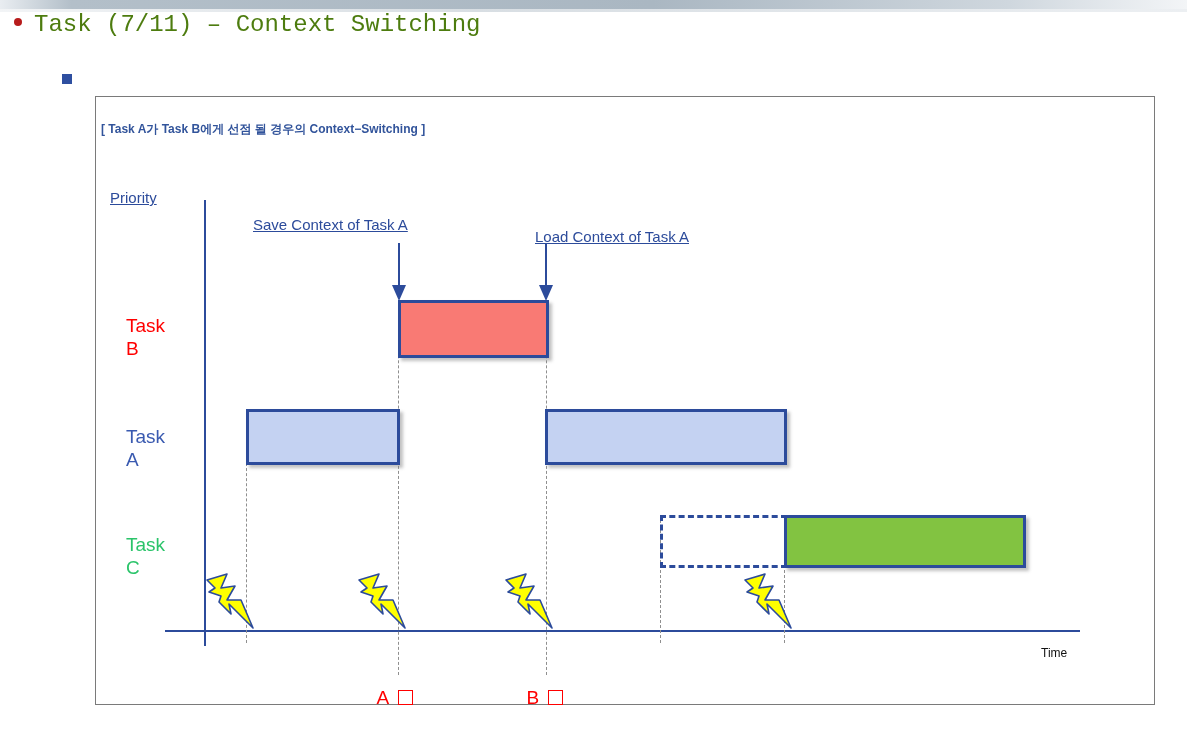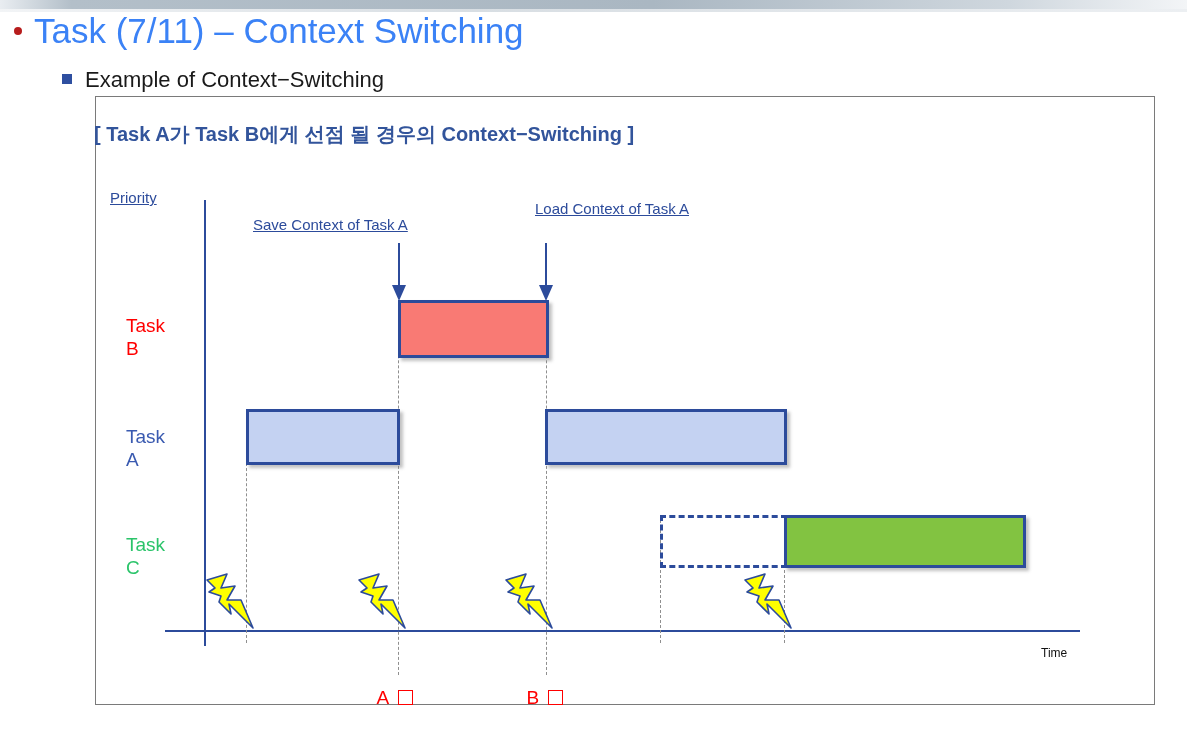--- a/index.html
+++ b/index.html
@@ -13,60 +13,60 @@
     position:absolute;left:0;top:0;width:1187px;height:9px;
     background:linear-gradient(to right,#e9edf1 0%,#b3bfc9 6%,#aab7c2 55%,#cfd7de 85%,#f3f5f7 100%);
   }
   #top-band-shadow{
     position:absolute;left:0;top:9px;width:1187px;height:3px;
     background:linear-gradient(to right,#f2f4f6 0%,#d8dee3 40%,#eceff2 100%);
   }
   
   #slide-title{
     position:absolute;left:14px;top:11px;
-    font-size:35px;color:#3b82f6;letter-spacing:0px;white-space:nowrap;
+    font-size:24px;color:#4d7c0f;letter-spacing:0px;white-space:nowrap;font-family:Liberation Mono, monospace;
   }
   #slide-title .bullet{
     display:inline-block;width:8px;height:8px;border-radius:50%;
     background:#b71c1c;vertical-align:middle;margin-right:12px;margin-bottom:6px;
   }
   #slide-subtitle{
     position:absolute;left:62px;top:67px;
     font-size:22px;color:#1a1a1a;white-space:nowrap;
   }
   #slide-subtitle .sq{
     display:inline-block;width:10px;height:10px;
     background:#2e4fa0;vertical-align:middle;margin-right:13px;margin-bottom:4px;
   }
   
   #diagram-box{
     position:absolute;left:95px;top:96px;width:1060px;height:609px;
     border:1px solid #7a7a7a;background:#fff;box-sizing:border-box;
   }
   #diagram-title{
-    position:absolute;left:94px;top:121px;
-    font-size:20px;font-weight:bold;color:#32549b;white-space:nowrap;
+    position:absolute;left:101px;top:121px;
+    font-size:12px;font-weight:bold;color:#32549b;white-space:nowrap;
   }
   
   .axis-v{
     position:absolute;left:204px;top:200px;width:2px;height:446px;
     background:#2c4b9b;
   }
   .axis-h{
     position:absolute;left:165px;top:630px;width:915px;height:2px;
     background:#2c4b9b;
   }
   
   .lab-underline{
     position:absolute;font-size:15px;color:#2c4b9b;
     text-decoration:underline;white-space:nowrap;
   }
   #priority-label{left:110px;top:189px;}
   #save-label{left:253px;top:216px;text-decoration:underline;}
-  #load-label{left:535px;top:200px;}
+  #load-label{left:535px;top:228px;}
   #time-label{
     position:absolute;left:1041px;top:646px;
     font-size:12px;color:#111;white-space:nowrap;
   }
   
   .task-label{
     position:absolute;font-size:19px;line-height:23px;white-space:pre;margin-left:16px;
   }
   #task-b-label{left:110px;top:314px;color:#ff0000;}
   #task-a-label{left:110px;top:425px;color:#3a5ab0;}
@@ -104,21 +104,21 @@
 <body>
 
 <div id="top-band"></div>
 <div id="top-band-shadow"></div>
 
 <div id="slide-title">
   <span class="bullet"></span><span>Task (7/11) – Context Switching</span>
 </div>
 
 <div id="slide-subtitle">
-  <span class="sq"></span><span>Example of Context−Switching</span>
+  <span class="sq"></span>
 </div>
 
 <div id="diagram-box"></div>
 
 <div id="diagram-title">[ Task A가 Task B에게 선점 될 경우의 Context−Switching ]</div>
 
 <div class="axis-v"></div>
 <div class="axis-h"></div>
 
 <div id="priority-label" class="lab-underline">Priority</div>

